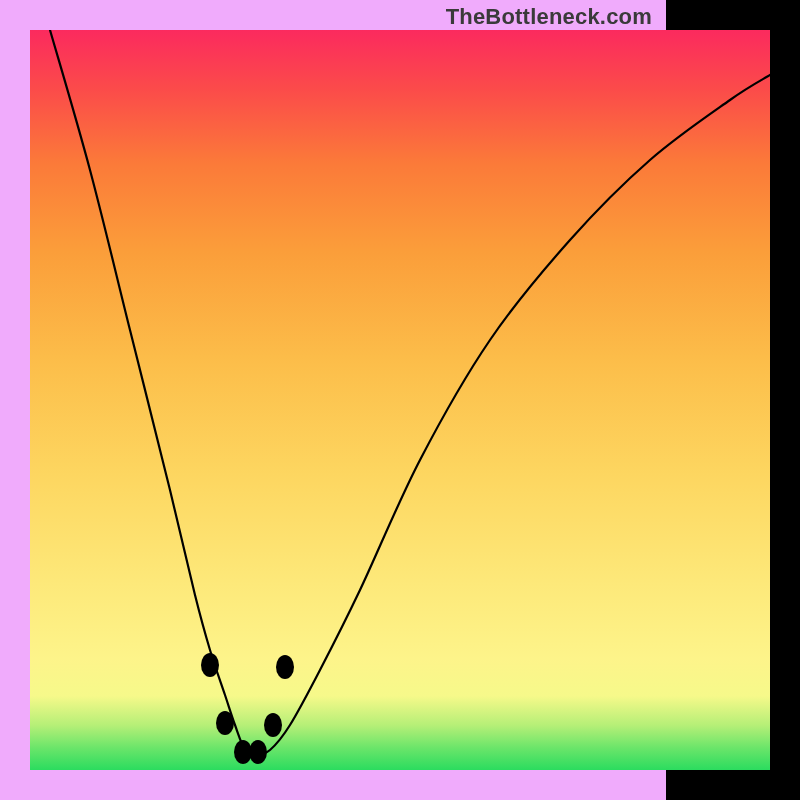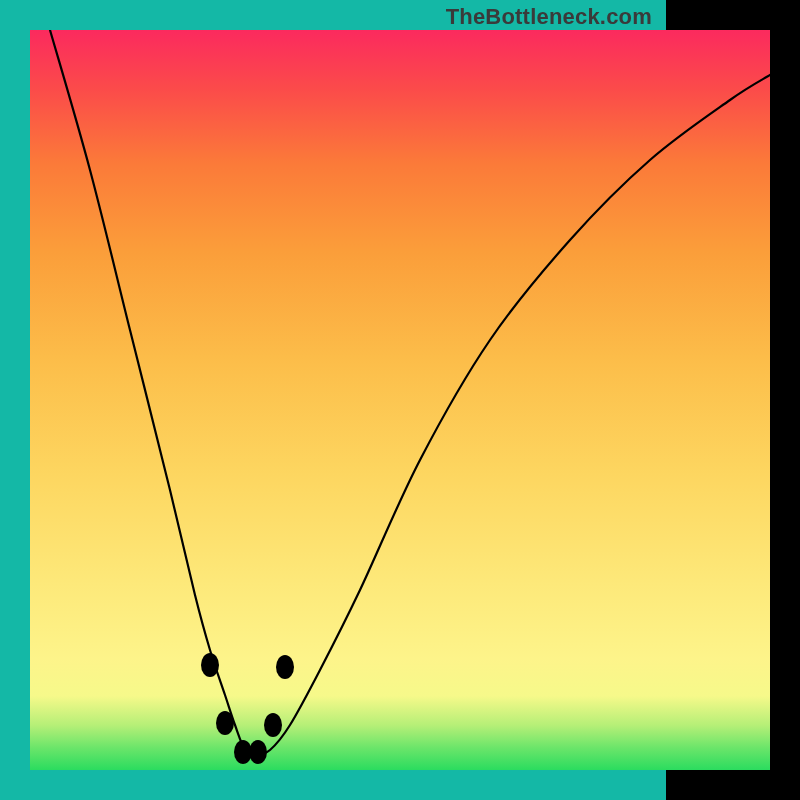--- a/index.html
+++ b/index.html
@@ -8,21 +8,21 @@
     width: 800px;
     height: 800px;
     background: #000;
     font-family: Arial, Helvetica, sans-serif;
     overflow: hidden;
   }
   .frame {
     position: relative;
     width: 666px;
     height: 800px;
-    background: #14b8a6;
+    background: #f0abfc;
   }
   .plot {
     position: absolute;
     left: 30px;
     top: 30px;
     width: 740px;
     height: 740px;
     
     background: linear-gradient(
       to top,

